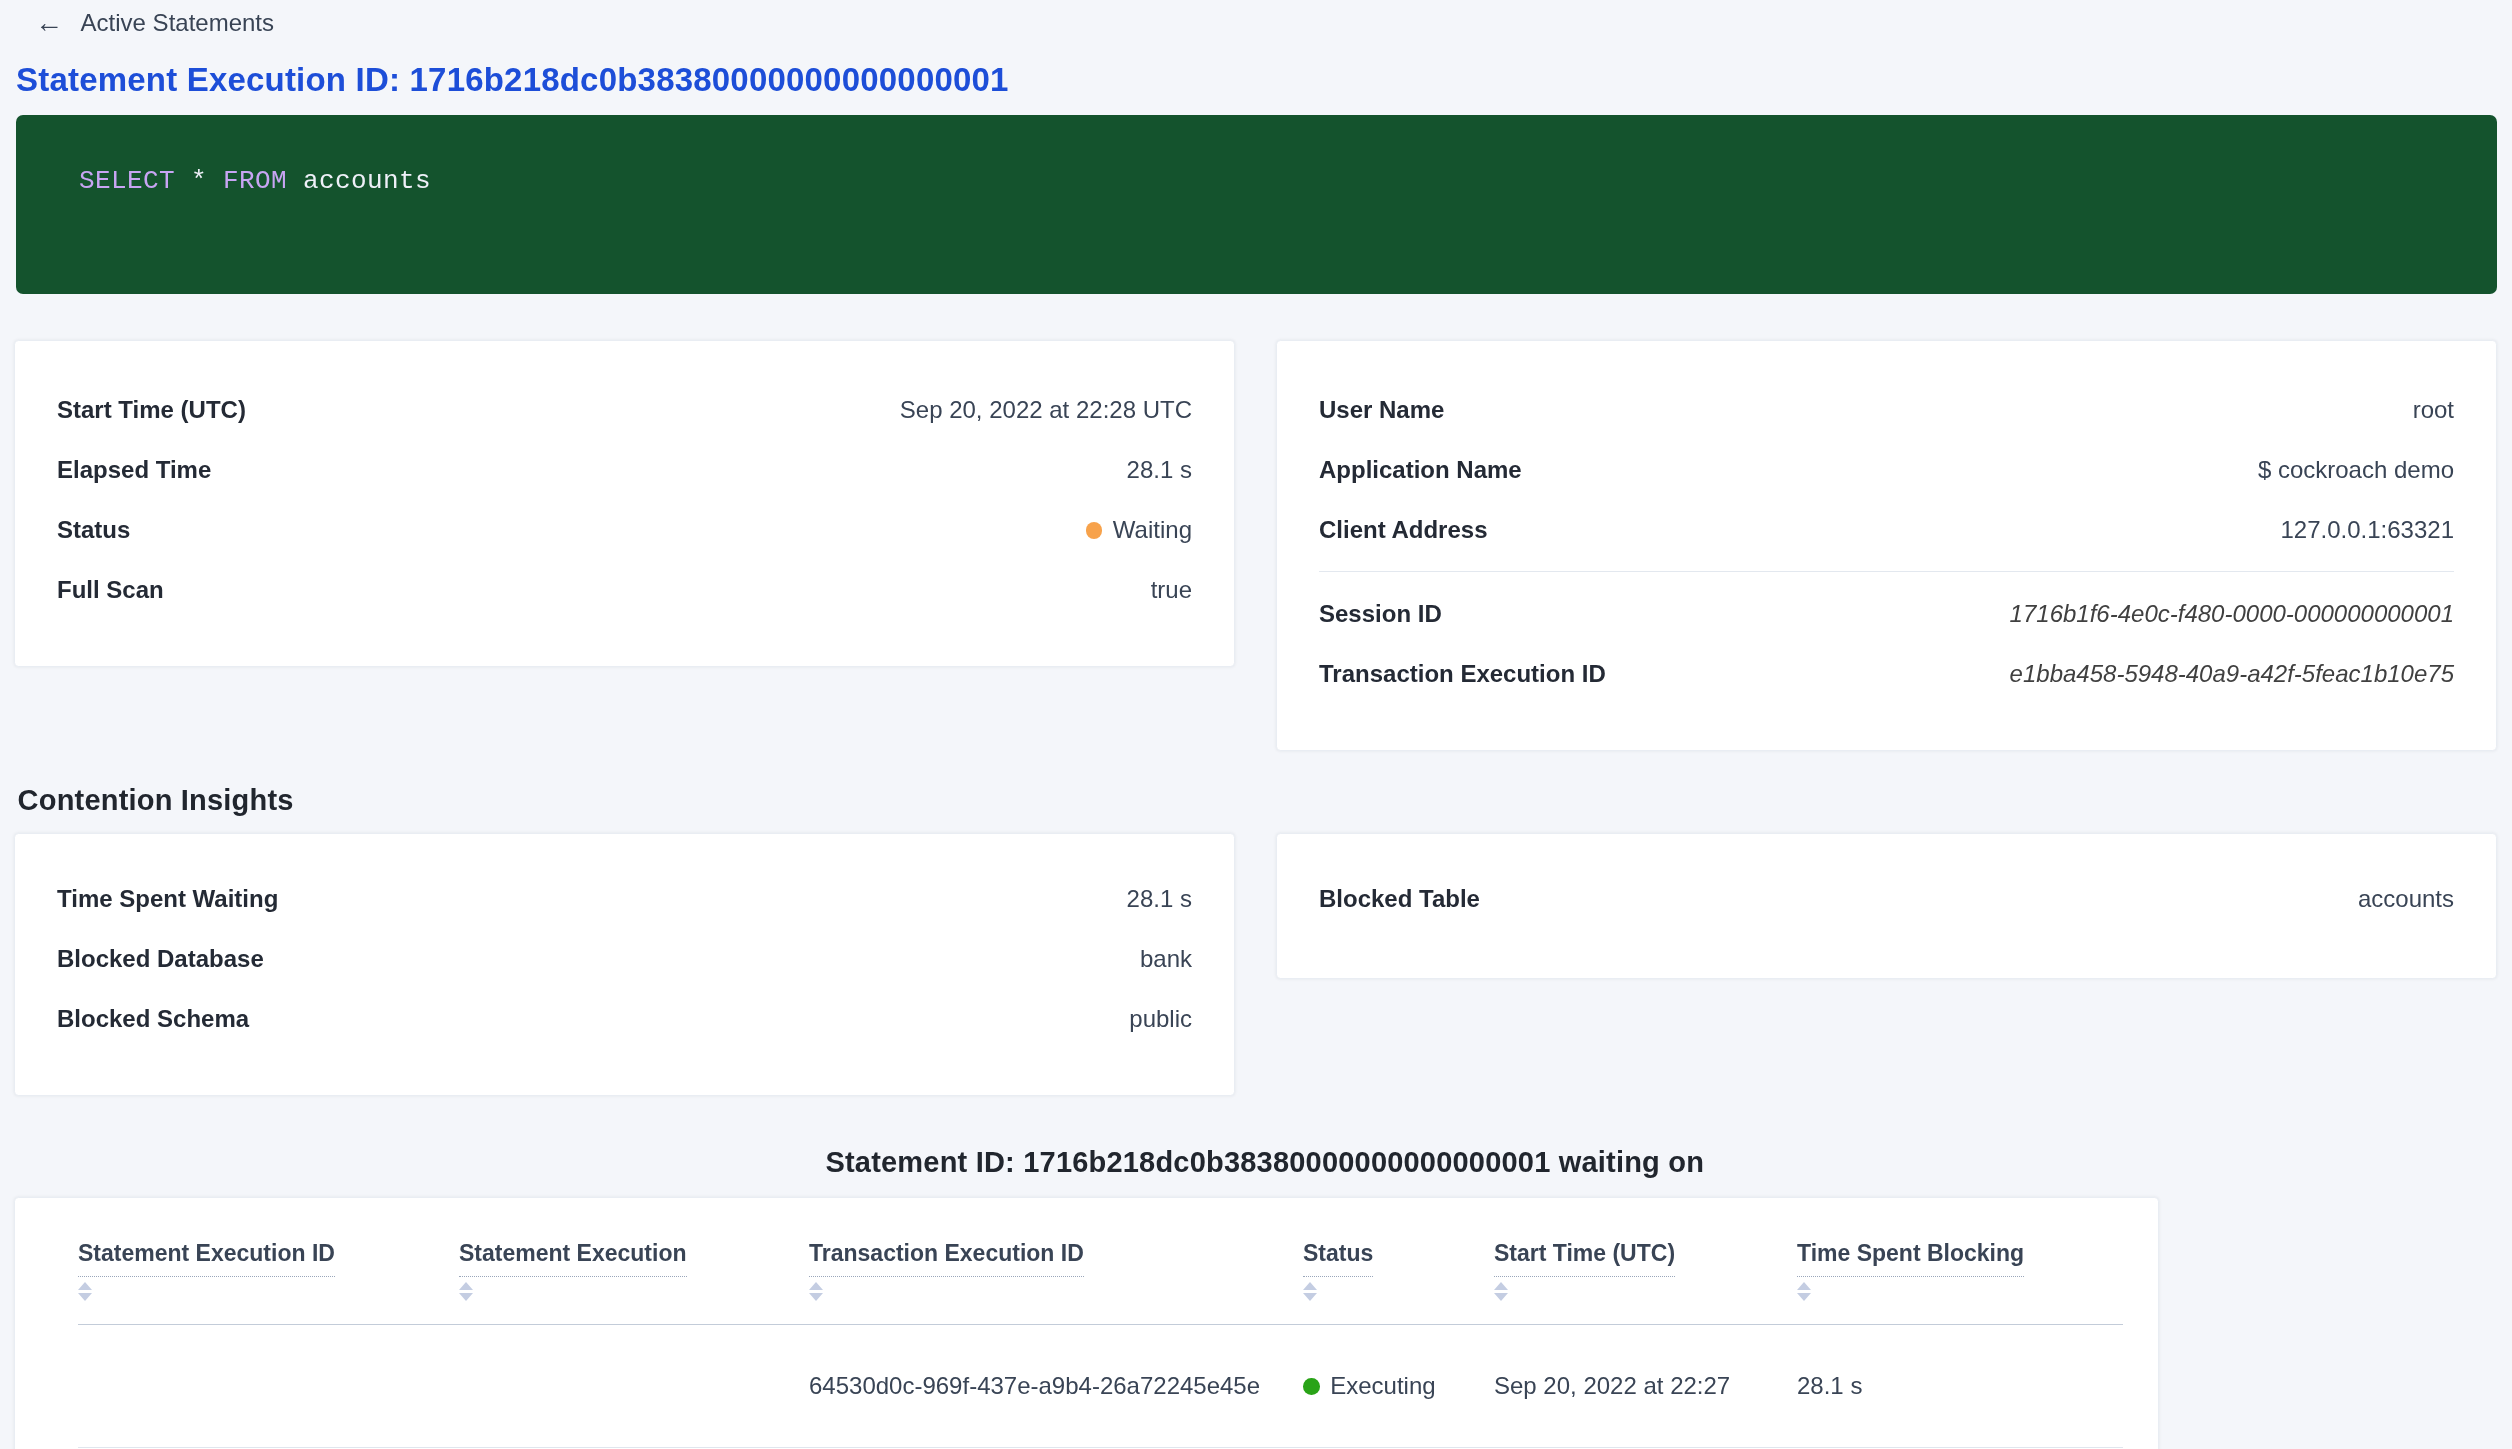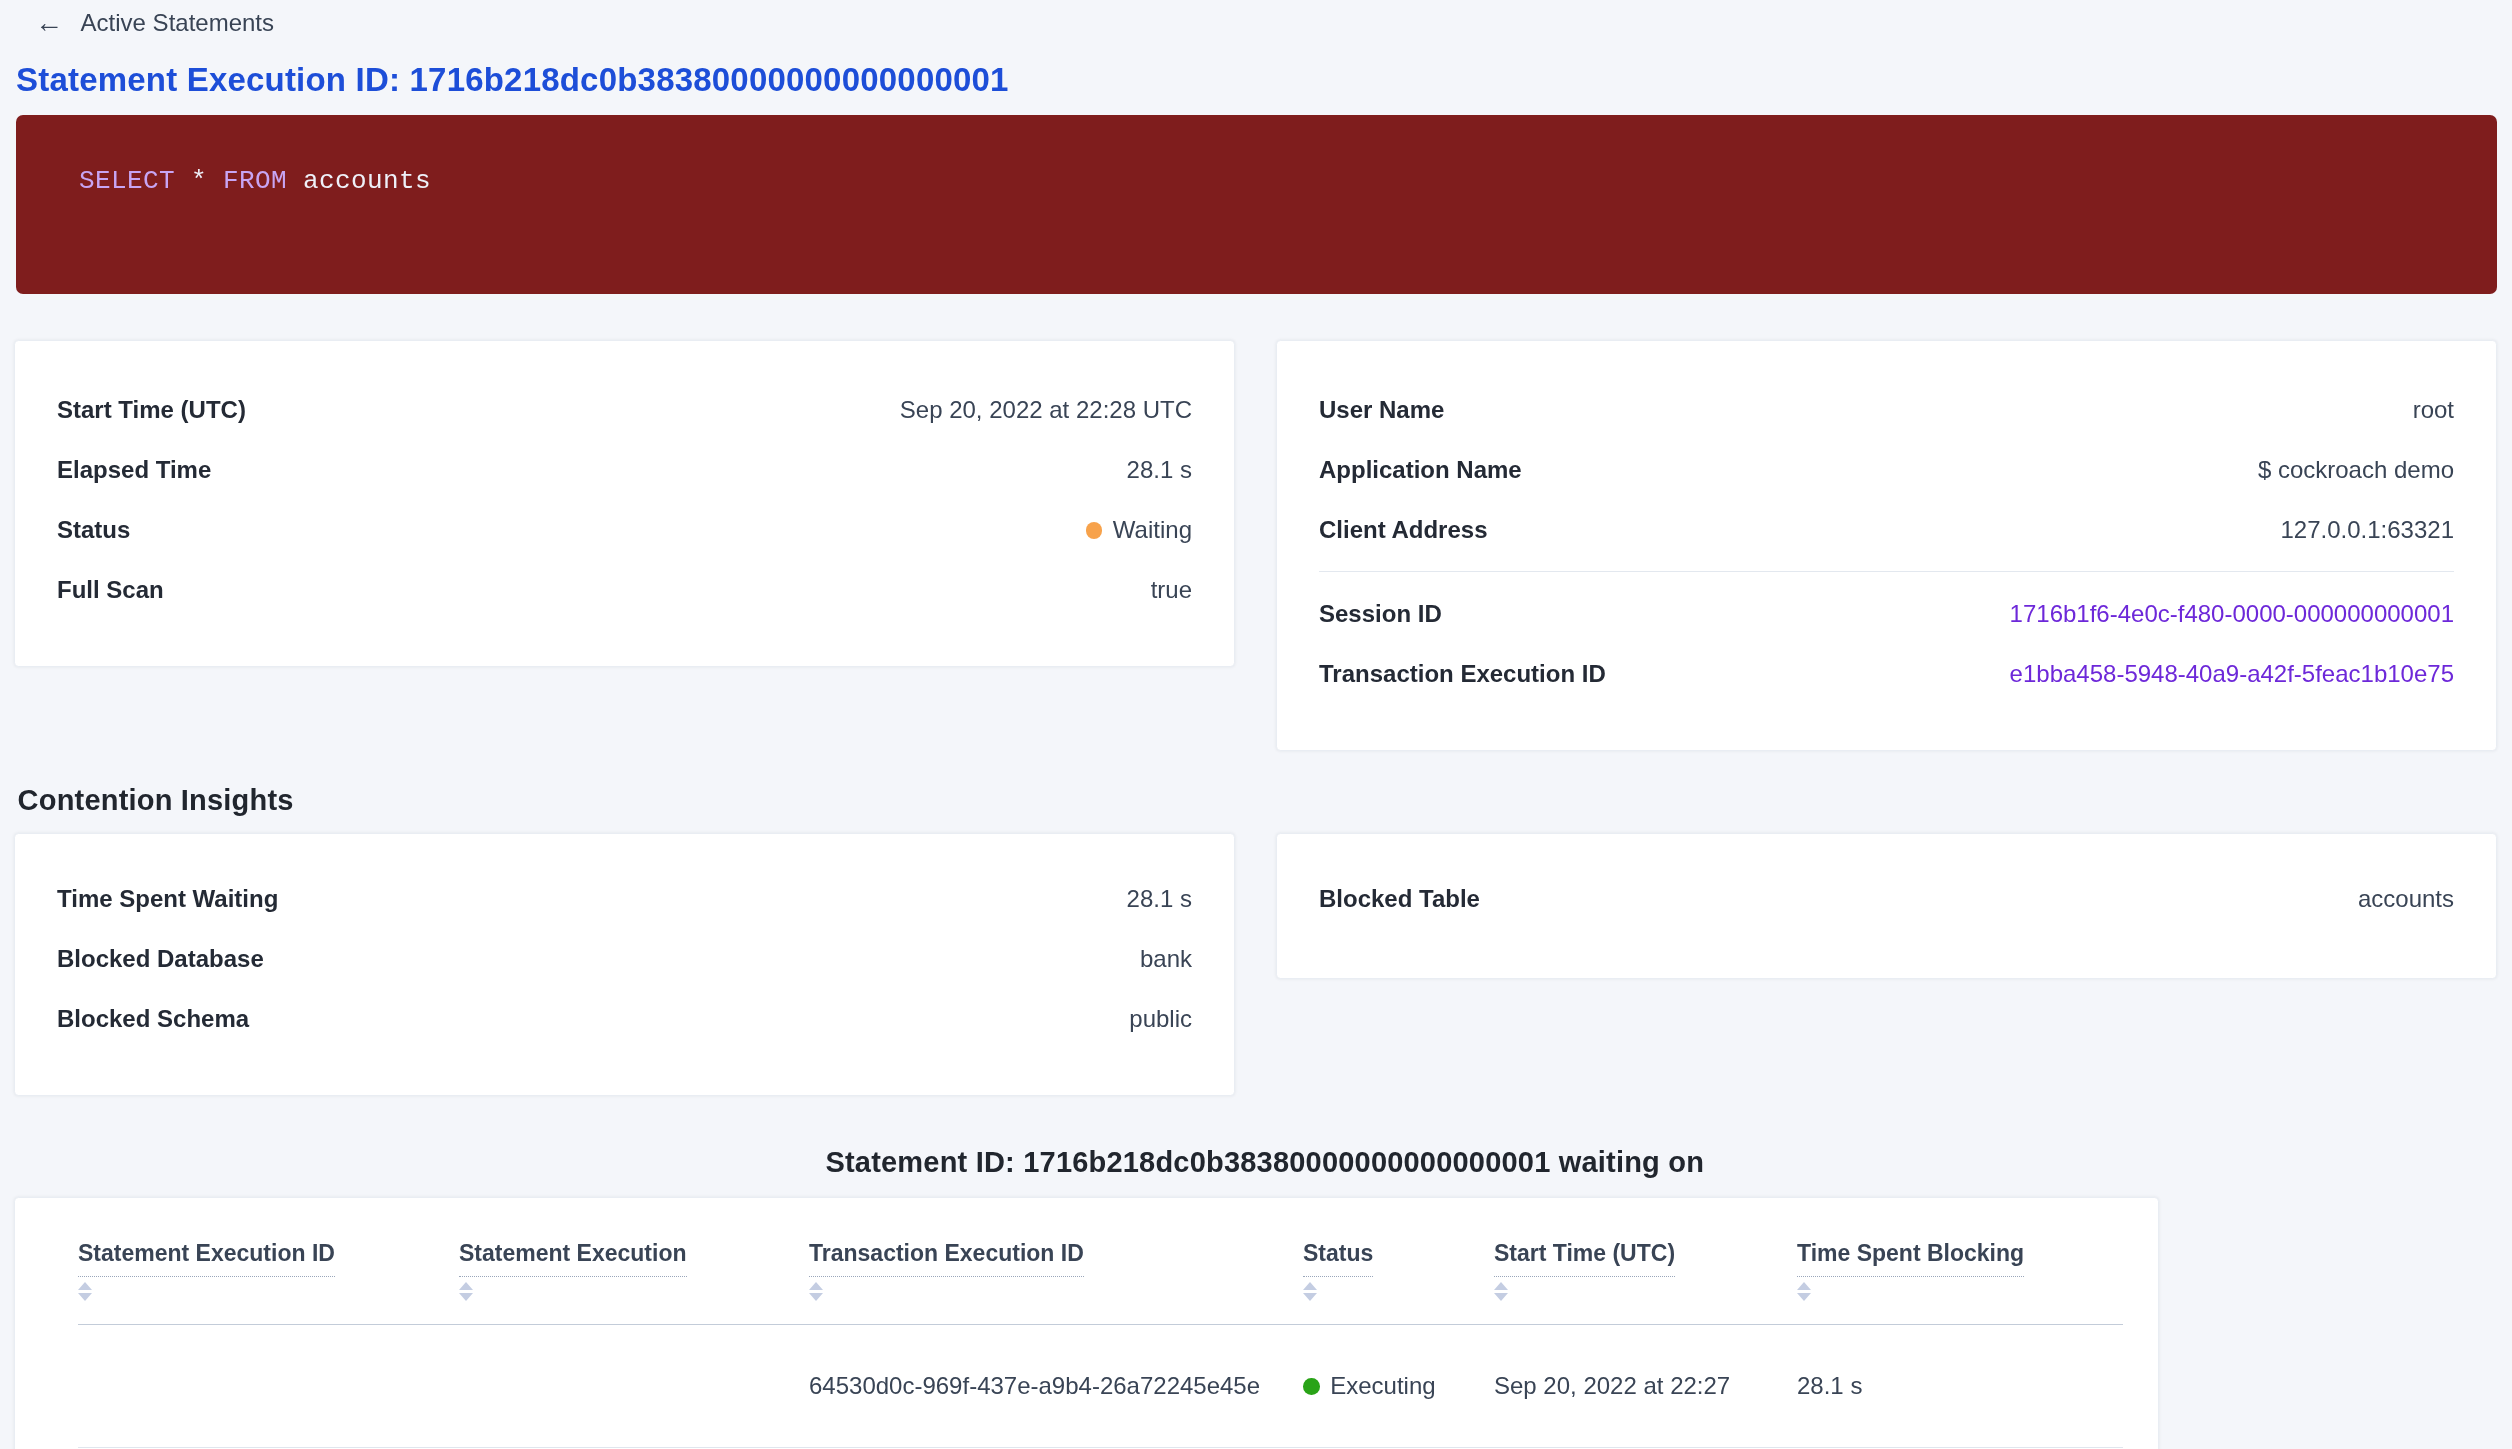--- a/index.html
+++ b/index.html
@@ -31,21 +31,21 @@
     font-weight: 700;
     color: #1d4ed8;
     letter-spacing: 0.2px;
   }
 
   
   .sql-box {
     margin: 16px 16px 0 16px;
     width: 2481px;
     height: 179px;
-    background: #7f1d1d;
+    background: #14532d;
     border-radius: 7px;
     padding: 51px 35px 0 63px;
   }
   .sql-box code {
     font-family: "Liberation Mono", monospace;
     font-size: 26px;
     letter-spacing: 0.4px;
     color: #e7e9f3;
   }
   .sql-kw { color: #c8a5f3; }
@@ -70,21 +70,21 @@
   .card.pad-sm { padding: 35px 42px 46px 42px; }
   .card.pad-one { padding: 35px 42px 49px 42px; }
   .kv-row {
     display: flex;
     justify-content: space-between;
     align-items: center;
     height: 60px;
   }
   .kv-label { font-size: 24px; font-weight: 700; color: #242a35; }
   .kv-value { font-size: 24px; color: #394455; }
-  .kv-value.link { color: #6d28d9; cursor: pointer; }
+  .kv-value.link { color: #404040; cursor: pointer; font-style: italic; }
   .divider { border: none; border-top: 0.9px solid #e3e8ef; margin: 10.5px 0 12.3px 0; }
 
   .status-inline { display: inline-flex; align-items: center; gap: 10.5px; }
   .dot { width: 16.7px; height: 16.7px; border-radius: 50%; display: inline-block; }
   .dot--waiting { background: #f7a24b; }
   .dot--executing { background: #29a317; }
 
   
   h2.section-heading {
     margin: 33px 0 0 17.6px;

